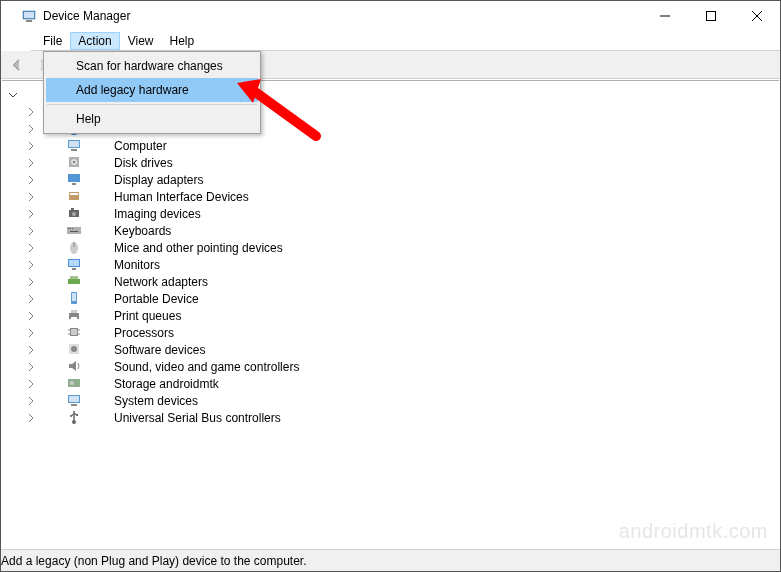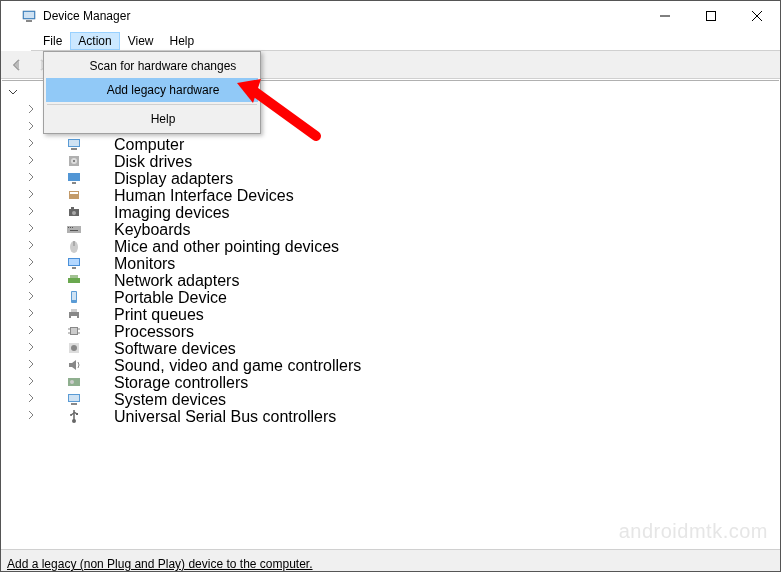--- a/index.html
+++ b/index.html
@@ -72,23 +72,23 @@
   border-top: 1px solid #b0b0b0;
   background: #fff;
   overflow: hidden;
   padding-top: 4px;
 }
 .tree-root {
   padding-left: 4px;
 }
 .tree-node {
   display: flex;
-  align-items: flex-start;
+  align-items: flex-end;
   height: 17px;
-  font-size: 16px;
+  font-size: 12px;
   white-space: nowrap;
   gap: 28px;
 }
 .expander {
   width: 14px; height: 14px;
   display: flex; align-items: center; justify-content: center;
   color: #555; font-size: 10px;
   flex-shrink: 0;
 }
 .node-icon {
@@ -104,21 +104,20 @@
 .dropdown {
   position: absolute;
   top: 50px;
   left: 42px;
   width: 218px;
   background: #f0f0f0;
   border: 1px solid #a0a0a0;
   box-shadow: 2px 2px 4px rgba(0,0,0,0.25);
   z-index: 100;
   padding: 2px;
-  text-align: center;
 }
 .dropdown-item {
   padding: 5px 8px 5px 30px;
   font-size: 12px;
   cursor: default;
 }
 .dropdown-item.highlighted {
   background: #91c9f7;
 }
 .dropdown-sep {
@@ -126,25 +125,24 @@
   background: #d0d0d0;
   margin: 2px 1px;
 }
 .statusbar {
   position: absolute;
   bottom: 0; left: 0; right: 0;
   height: 22px;
   background: #f0f0f0;
   border-top: 1px solid #d0d0d0;
   display: flex;
-  align-items: flex-end;
-  padding-left: 6px;
+  align-items: center;
+  padding-left: 0;
   font-size: 12px;
   color: #000;
-  text-decoration: underline;
 }
 .watermark {
   position: absolute;
   right: 12px;
   bottom: 28px;
   font-size: 20px;
   color: #e6e6e6;
   font-weight: 400;
   letter-spacing: 0.5px;
   z-index: 1;
@@ -468,21 +466,21 @@
             <svg width="10" height="10" viewBox="0 0 10 10">
               <path d="M3 1 L7 5 L3 9" fill="none" stroke="#808080" stroke-width="1"></path>
             </svg>
           </span>
           <span class="node-icon">
             <svg width="16" height="16" viewBox="0 0 16 16">
               <rect x="2" y="4" width="12" height="8" fill="#8faf8f"></rect>
               <circle cx="6" cy="8" r="2" fill="#ccc"></circle>
             </svg>
           </span>
-          <span class="node-label">Storage controllers</span>
+          <span class="node-label">Storage androidmtk</span>
         </div>
         <div class="tree-node">
           <span class="expander">
             <svg width="10" height="10" viewBox="0 0 10 10">
               <path d="M3 1 L7 5 L3 9" fill="none" stroke="#808080" stroke-width="1"></path>
             </svg>
           </span>
           <span class="node-icon">
             <svg width="16" height="16" viewBox="0 0 16 16">
               <rect x="2" y="3" width="12" height="8" fill="#5a9bd5"></rect>

